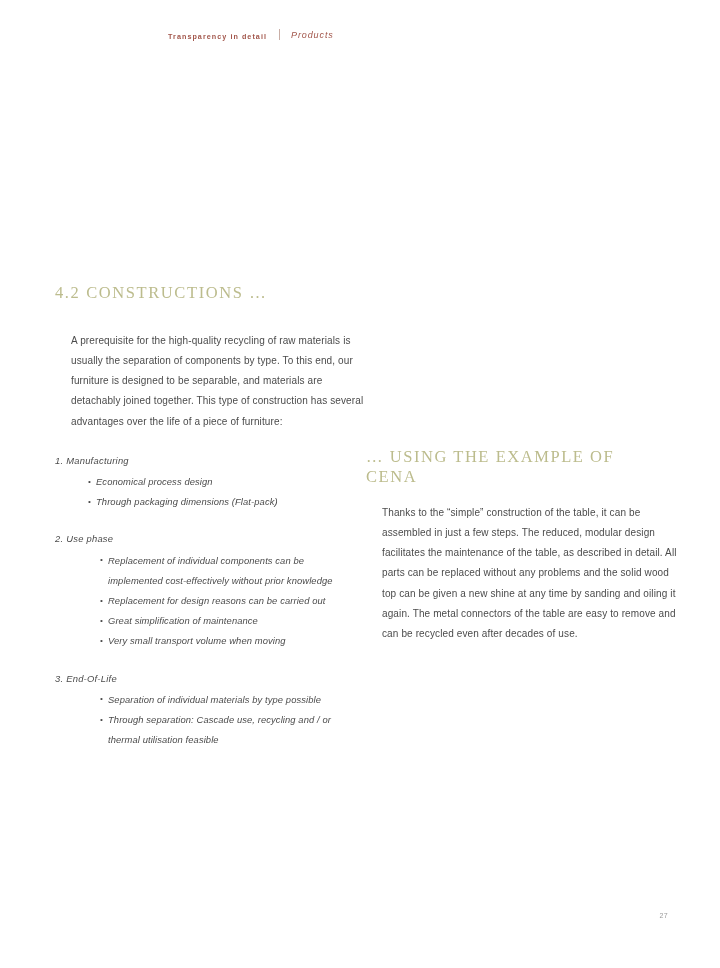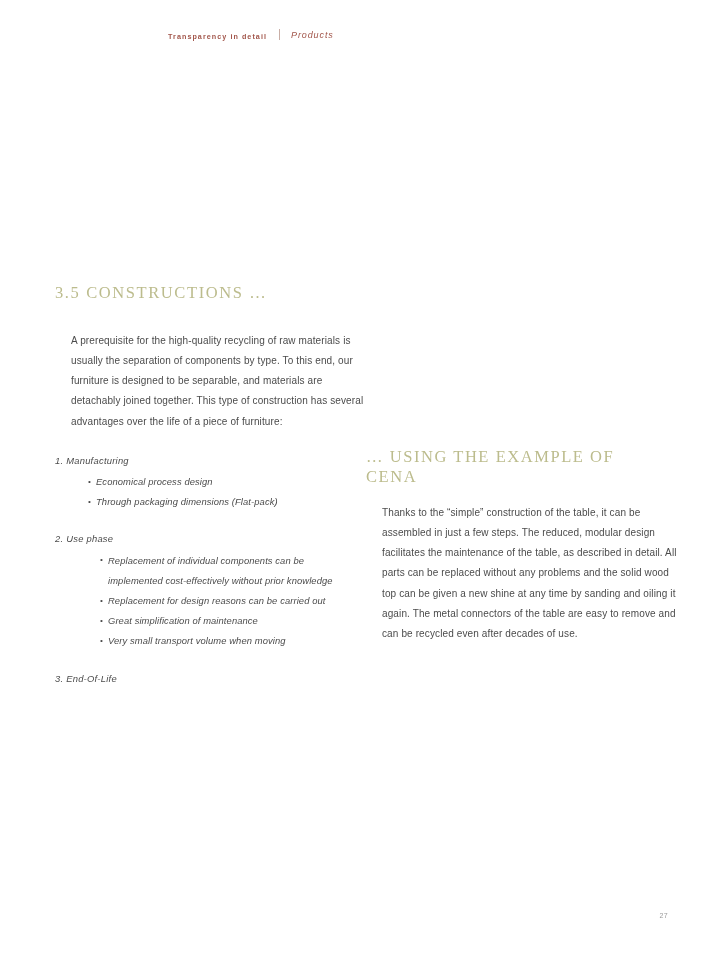--- a/index.html
+++ b/index.html
@@ -162,21 +162,21 @@
 
 <div class="page">
 
   <div class="running-header">
     <span class="hdr-main">Transparency in detail</span>
     <span class="hdr-sep"></span>
     <span class="hdr-sub">Products</span>
   </div>
 
   <div class="left-col">
-    <h2 class="section-heading">3.5 CONSTRUCTIONS …</h2>
+    <h2 class="section-heading">4.2 CONSTRUCTIONS …</h2>
     <p class="body-para">A prerequisite for the high-quality recycling of raw materials is usually the separation of components by type. To this end, our furniture is designed to be separable, and materials are detachably joined together. This type of construction has several advantages over the life of a piece of furniture:</p>
 
     <div class="list-block">
 
       <div class="list-group indent-a">
         <div class="group-title">1. Manufacturing</div>
         <ul class="bullet-list">
           <li>Economical process design</li>
           <li>Through packaging dimensions (Flat-pack)</li>
         </ul>
@@ -187,20 +187,24 @@
         <ul class="bullet-list">
           <li>Replacement of individual components can be implemented cost-effectively without prior knowledge</li>
           <li>Replacement for design reasons can be carried out</li>
           <li>Great simplification of maintenance</li>
           <li>Very small transport volume when moving</li>
         </ul>
       </div>
 
       <div class="list-group indent-b">
         <div class="group-title">3. End-Of-Life</div>
+        <ul class="bullet-list">
+          <li>Separation of individual materials by type possible</li>
+          <li>Through separation: Cascade use, recycling and / or thermal utilisation feasible</li>
+        </ul>
       </div>
 
     </div>
   </div>
 
   <div class="right-col">
     <h2 class="section-heading">… USING THE EXAMPLE OF CENA</h2>
     <p class="body-para">Thanks to the “simple” construction of the table, it can be assembled in just a few steps. The reduced, modular design facilitates the maintenance of the table, as described in detail. All parts can be replaced without any problems and the solid wood top can be given a new shine at any time by sanding and oiling it again. The metal connectors of the table are easy to remove and can be recycled even after decades of use.</p>
   </div>
 

